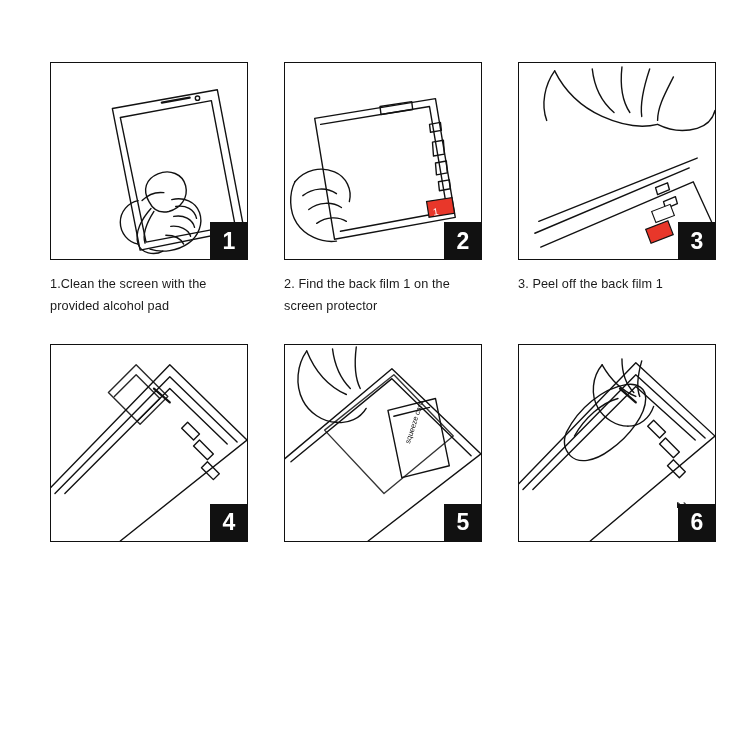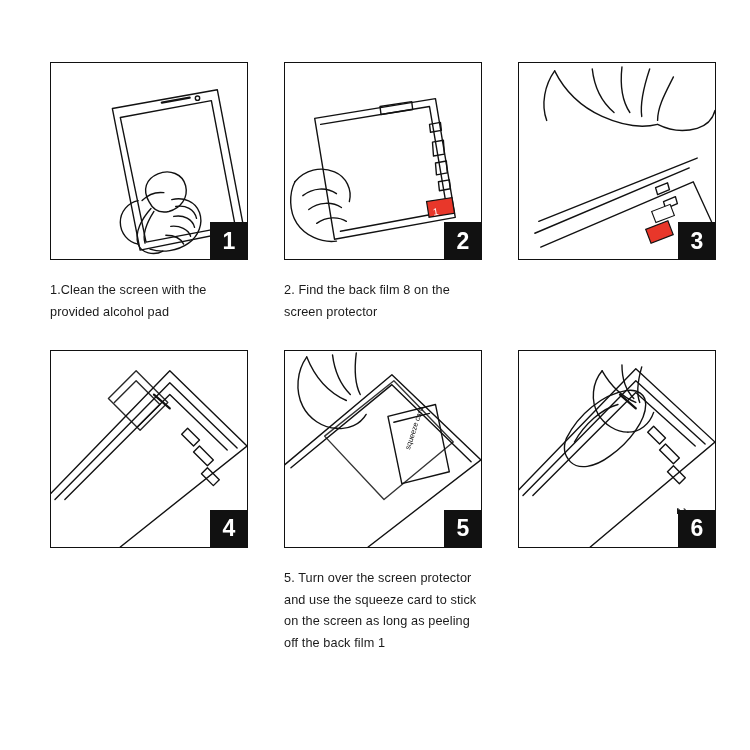--- a/index.html
+++ b/index.html
@@ -49,21 +49,21 @@
     color: #fff;
     font-size: 23px;
     font-weight: bold;
     display: flex;
     align-items: center;
     justify-content: center;
     font-family: "Liberation Sans", sans-serif;
     letter-spacing: 0;
   }
   .caption {
-    margin-top: 20px;
+    margin-top: 14px;
     font-size: 12.7px;
     line-height: 1.72;
     color: #1b1b1b;
     width: 196px;
     letter-spacing: 0.1px;
   }
   .row-gap {
     height: 26px;
   }
   svg {
@@ -132,21 +132,21 @@
             <path d="M10 120 C4 132 4 150 12 162 C20 174 36 182 52 180"></path>
           </g>
 
           <g>
             <rect x="143" y="140" width="26" height="16" transform="rotate(-9 143 140)" fill="#e8372a" stroke="#111" stroke-width="1.2"></rect>
             <text x="150" y="154" transform="rotate(-9 150 154)" font-family="Liberation Sans, sans-serif" font-size="10" fill="#ffffff">1</text>
           </g>
         </svg>
         <div class="badge">2</div>
       </div>
-      <div class="caption">2. Find the back film 8 on the screen protector</div>
+      <div class="caption">2. Find the back film 1 on the screen protector</div>
     </div>
 
     <div class="cell">
       <div class="panel">
         <svg class="art" viewBox="0 0 198 198">
           <g fill="none" stroke="#111" stroke-width="1.4" stroke-linejoin="round" stroke-linecap="round">
 
             <path d="M22 186 L176 120 L198 168"></path>
             <path d="M16 172 L172 106"></path>
             <path d="M20 160 L180 96"></path>
@@ -163,20 +163,21 @@
             <path d="M36 8 C26 22 22 42 28 58"></path>
           </g>
 
           <g>
             <rect x="128" y="168" width="24" height="15" transform="rotate(-21 128 168)" fill="#e8372a" stroke="#111" stroke-width="1.2"></rect>
             <rect x="134" y="150" width="20" height="12" transform="rotate(-21 134 150)" fill="#ffffff" stroke="#111" stroke-width="1.1"></rect>
           </g>
         </svg>
         <div class="badge">3</div>
       </div>
+      <div class="caption">3. Peel off the back film 1</div>
     </div>
 
     <div class="row-gap"></div>
     <div class="row-gap"></div>
     <div class="row-gap"></div>
 
     <div class="cell">
       <div class="panel">
         <svg class="art" viewBox="0 0 198 198">
           <g fill="none" stroke="#111" stroke-width="1.4" stroke-linejoin="round" stroke-linecap="round">
@@ -217,21 +218,20 @@
             <path d="M22 6 C30 26 44 42 62 50"></path>
             <path d="M48 4 C50 20 56 34 66 44"></path>
             <path d="M72 2 C70 18 70 32 76 44"></path>
             <path d="M22 6 C12 20 10 40 18 56 C24 68 38 78 52 78"></path>
             <path d="M52 78 C64 80 76 74 82 64"></path>
           </g>
           <text x="126" y="100" font-family="Liberation Sans, sans-serif" font-size="7.5" fill="#111" transform="rotate(-72 126 100)">squeeze card</text>
         </svg>
         <div class="badge">5</div>
       </div>
-      <div class="caption">5. Turn over the screen protector and use the squeeze card to stick on the screen as long as peeling off the back film 1</div>
     </div>
 
     <div class="cell">
       <div class="panel">
         <svg class="art" viewBox="0 0 198 198">
           <g fill="none" stroke="#111" stroke-width="1.4" stroke-linejoin="round" stroke-linecap="round">
 
             <path d="M-6 146 L118 18 L198 92 L72 198"></path>
             <path d="M4 146 L118 30 L188 94"></path>
             <path d="M14 146 L118 42 L178 96"></path>

